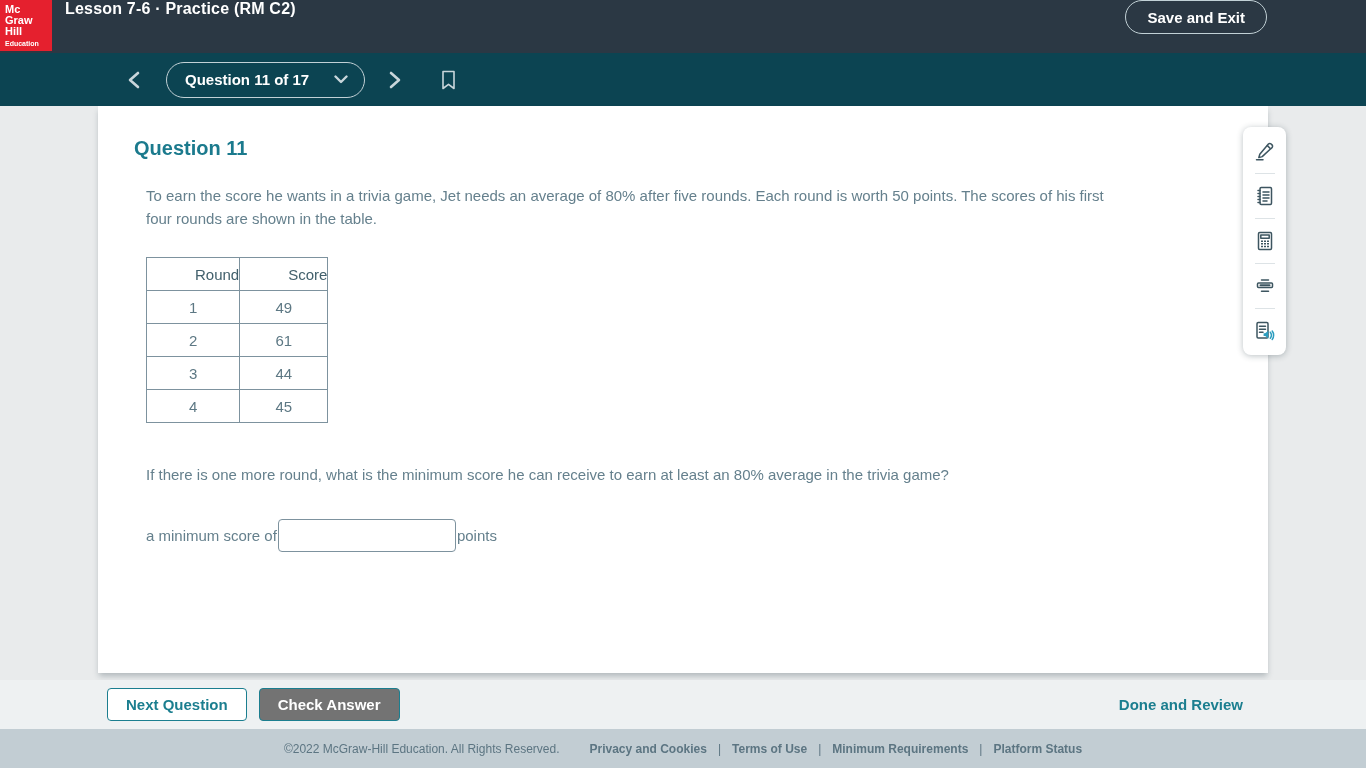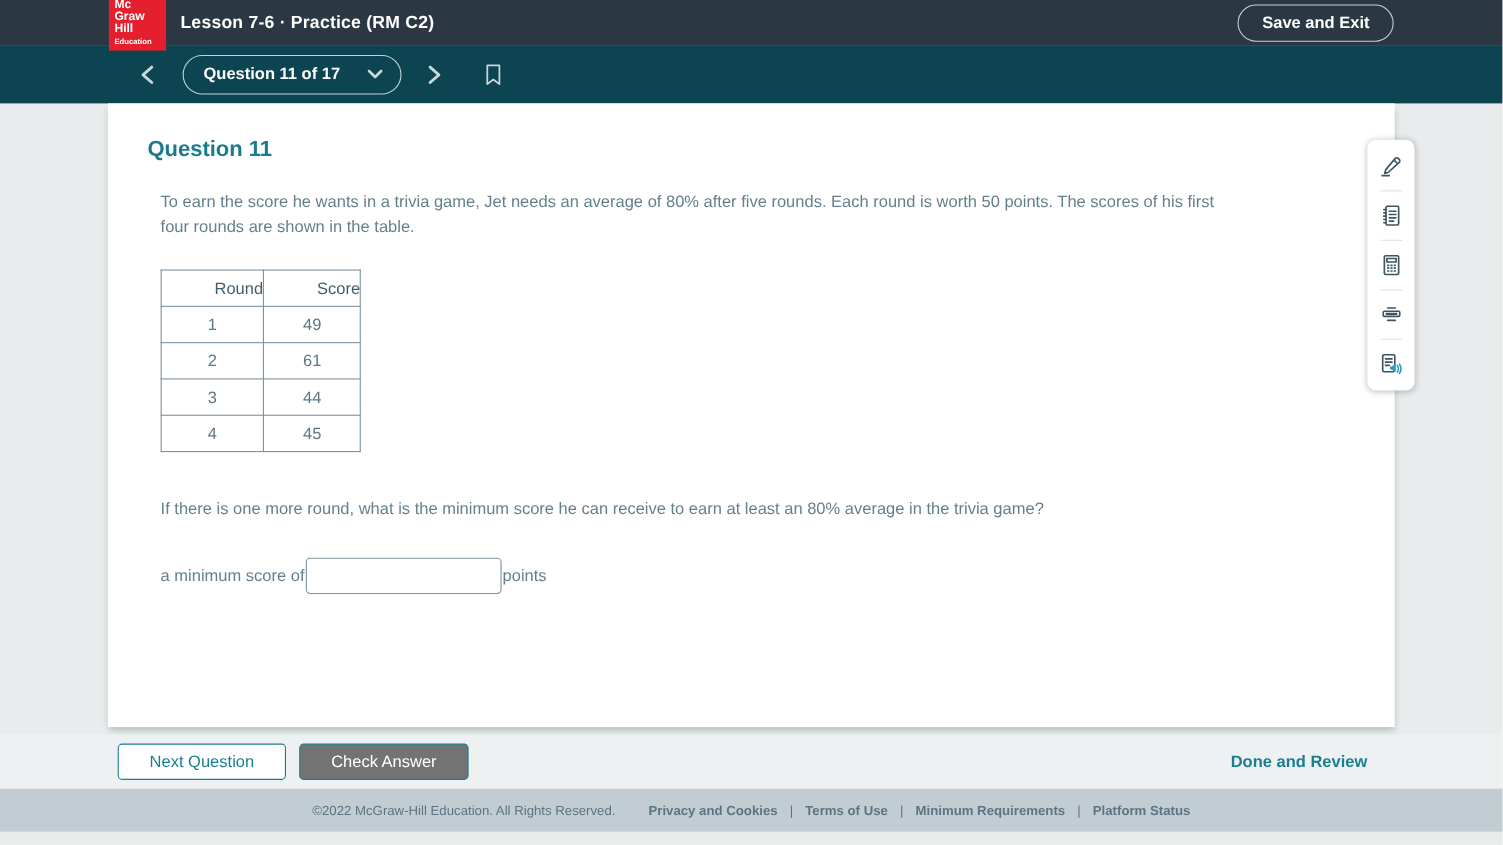--- a/index.html
+++ b/index.html
@@ -1,20 +1,20 @@
 <!DOCTYPE html>
 <html><head>
 <meta charset="utf-8">
 <style>
   * { margin:0; padding:0; box-sizing:border-box; }
   html,body { width:1366px; height:768px; font-family:"Liberation Sans", sans-serif; }
   .page { position:relative; width:1366px; height:768px; overflow:hidden; background:#e9ebec; }
 
   
-  .header { height:41px; background:#2b3844; display:flex; align-items:center; padding-left:99px; }
+  .header { height:53px; background:#2b3844; display:flex; }
   .logo { width:52px; height:51px; background:#e5202e; color:#fff; padding:4px 0 0 5px; line-height:11px; }
   .logo .l { font-size:11px; font-weight:bold; display:block; }
   .logo .sub { font-size:7px; font-weight:bold; display:block; margin-top:1px; }
   .header-title { color:#fff; font-size:16px; font-weight:bold; margin-left:13px; letter-spacing:.2px; }
   .save-exit { margin-left:auto; margin-right:99px; height:34px; padding:0 21px; background:transparent;
     border:1px solid #c2d1d6; border-radius:17px; color:#fff; font-size:15px; font-weight:bold;
     font-family:inherit; cursor:pointer; }
 
   
   .navbar { height:53px; background:#0c4452; display:flex; align-items:center; padding-left:120px; }
@@ -46,21 +46,21 @@
 
   
   .tool-panel { position:absolute; left:1243px; top:127px; width:43px; background:#fff; border-radius:8px;
     box-shadow:0 1px 6px rgba(30,50,60,.3); padding:2px 0; display:flex; flex-direction:column; align-items:center; }
   .tool { width:43px; height:44px; background:none; border:none; cursor:pointer; display:flex; align-items:center; justify-content:center; }
   .tool-divider { width:20px; height:1px; background:#dde3e6; }
 
   
   .action-bar { height:49px; background:#eef1f2; display:flex; align-items:center; }
   .bar-inner { width:1170px; margin:0 auto; display:flex; align-items:center; }
-  .btn { height:33px; border-radius:4px; font-size:15px; font-weight:normal; font-family:inherit; cursor:pointer; padding:0 28px; }
+  .btn { height:33px; border-radius:4px; font-size:15px; font-weight:bold; font-family:inherit; cursor:pointer; padding:0 18px; }
   .btn-outline { background:#fff; border:1px solid #1b7e8f; color:#1b7e8f; margin-left:9px; }
   .btn-filled { background:#737373; border:1px solid #1b7e8f; color:#fff; margin-left:12px; }
   .done-link { margin-left:auto; margin-right:25px; color:#1b7e8f; font-size:15px; font-weight:bold; cursor:pointer; background:none; border:none; font-family:inherit; }
 
   
   .footer { height:39px; background:#c2cdd3; display:flex; align-items:center; justify-content:center; font-size:12px; color:#5c7582; }
   .f-links { display:flex; align-items:center; gap:11px; margin-left:30px; }
   .f-link { cursor:pointer;font-weight:bold; }
   .f-sep { color:#5c7582; }
 

